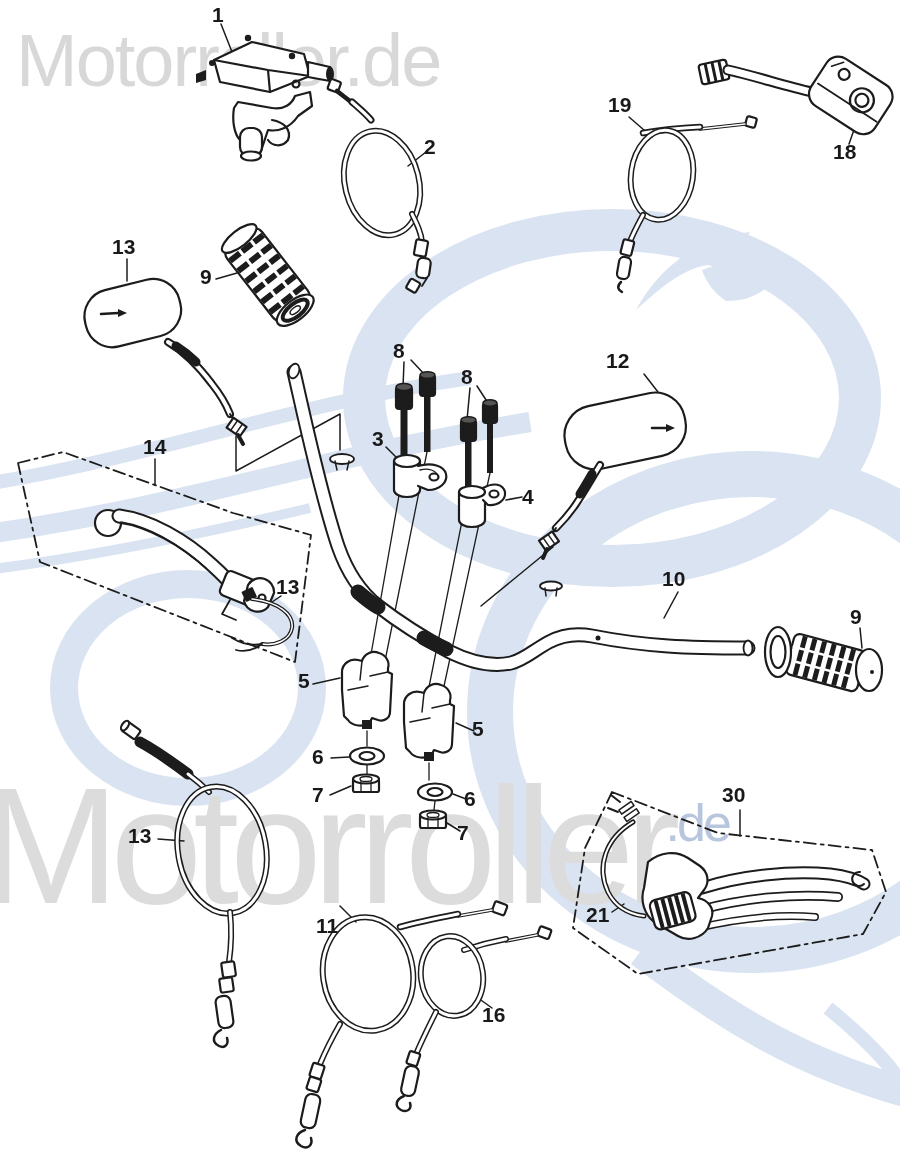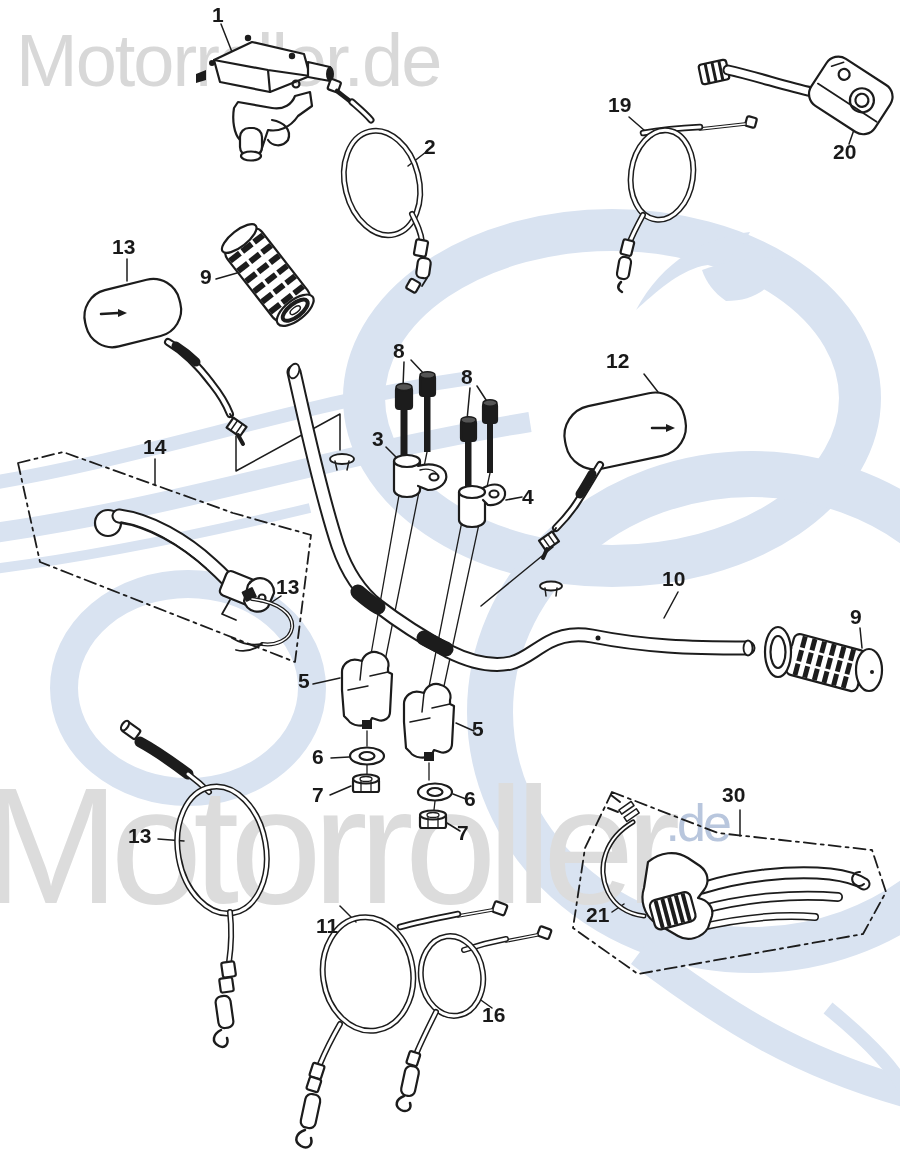--- a/index.html
+++ b/index.html
@@ -408,21 +408,21 @@
       <path d="M620,802 l-9,-7 M618,812 l-10,-4" stroke-width="2"></path>
       <path d="M633,822 C606,838 596,866 608,892 C615,906 628,914 644,916" stroke-width="5"></path>
       <path d="M633,822 C606,838 596,866 608,892 C615,906 628,914 644,916" stroke="#fff" stroke-width="2"></path>
     </g>
   </svg>
 
   <div>
     <div class="lbl" style="left:212px;top:4px">1</div>
     <div class="lbl" style="left:424px;top:136px">2</div>
     <div class="lbl" style="left:608px;top:94px">19</div>
-    <div class="lbl" style="left:833px;top:141px">20</div>
+    <div class="lbl" style="left:833px;top:141px">18</div>
     <div class="lbl" style="left:112px;top:236px">13</div>
     <div class="lbl" style="left:200px;top:266px">9</div>
     <div class="lbl" style="left:393px;top:340px">8</div>
     <div class="lbl" style="left:461px;top:366px">8</div>
     <div class="lbl" style="left:372px;top:428px">3</div>
     <div class="lbl" style="left:522px;top:486px">4</div>
     <div class="lbl" style="left:606px;top:350px">12</div>
     <div class="lbl" style="left:143px;top:436px">14</div>
     <div class="lbl" style="left:276px;top:576px">13</div>
     <div class="lbl" style="left:662px;top:568px">10</div>

